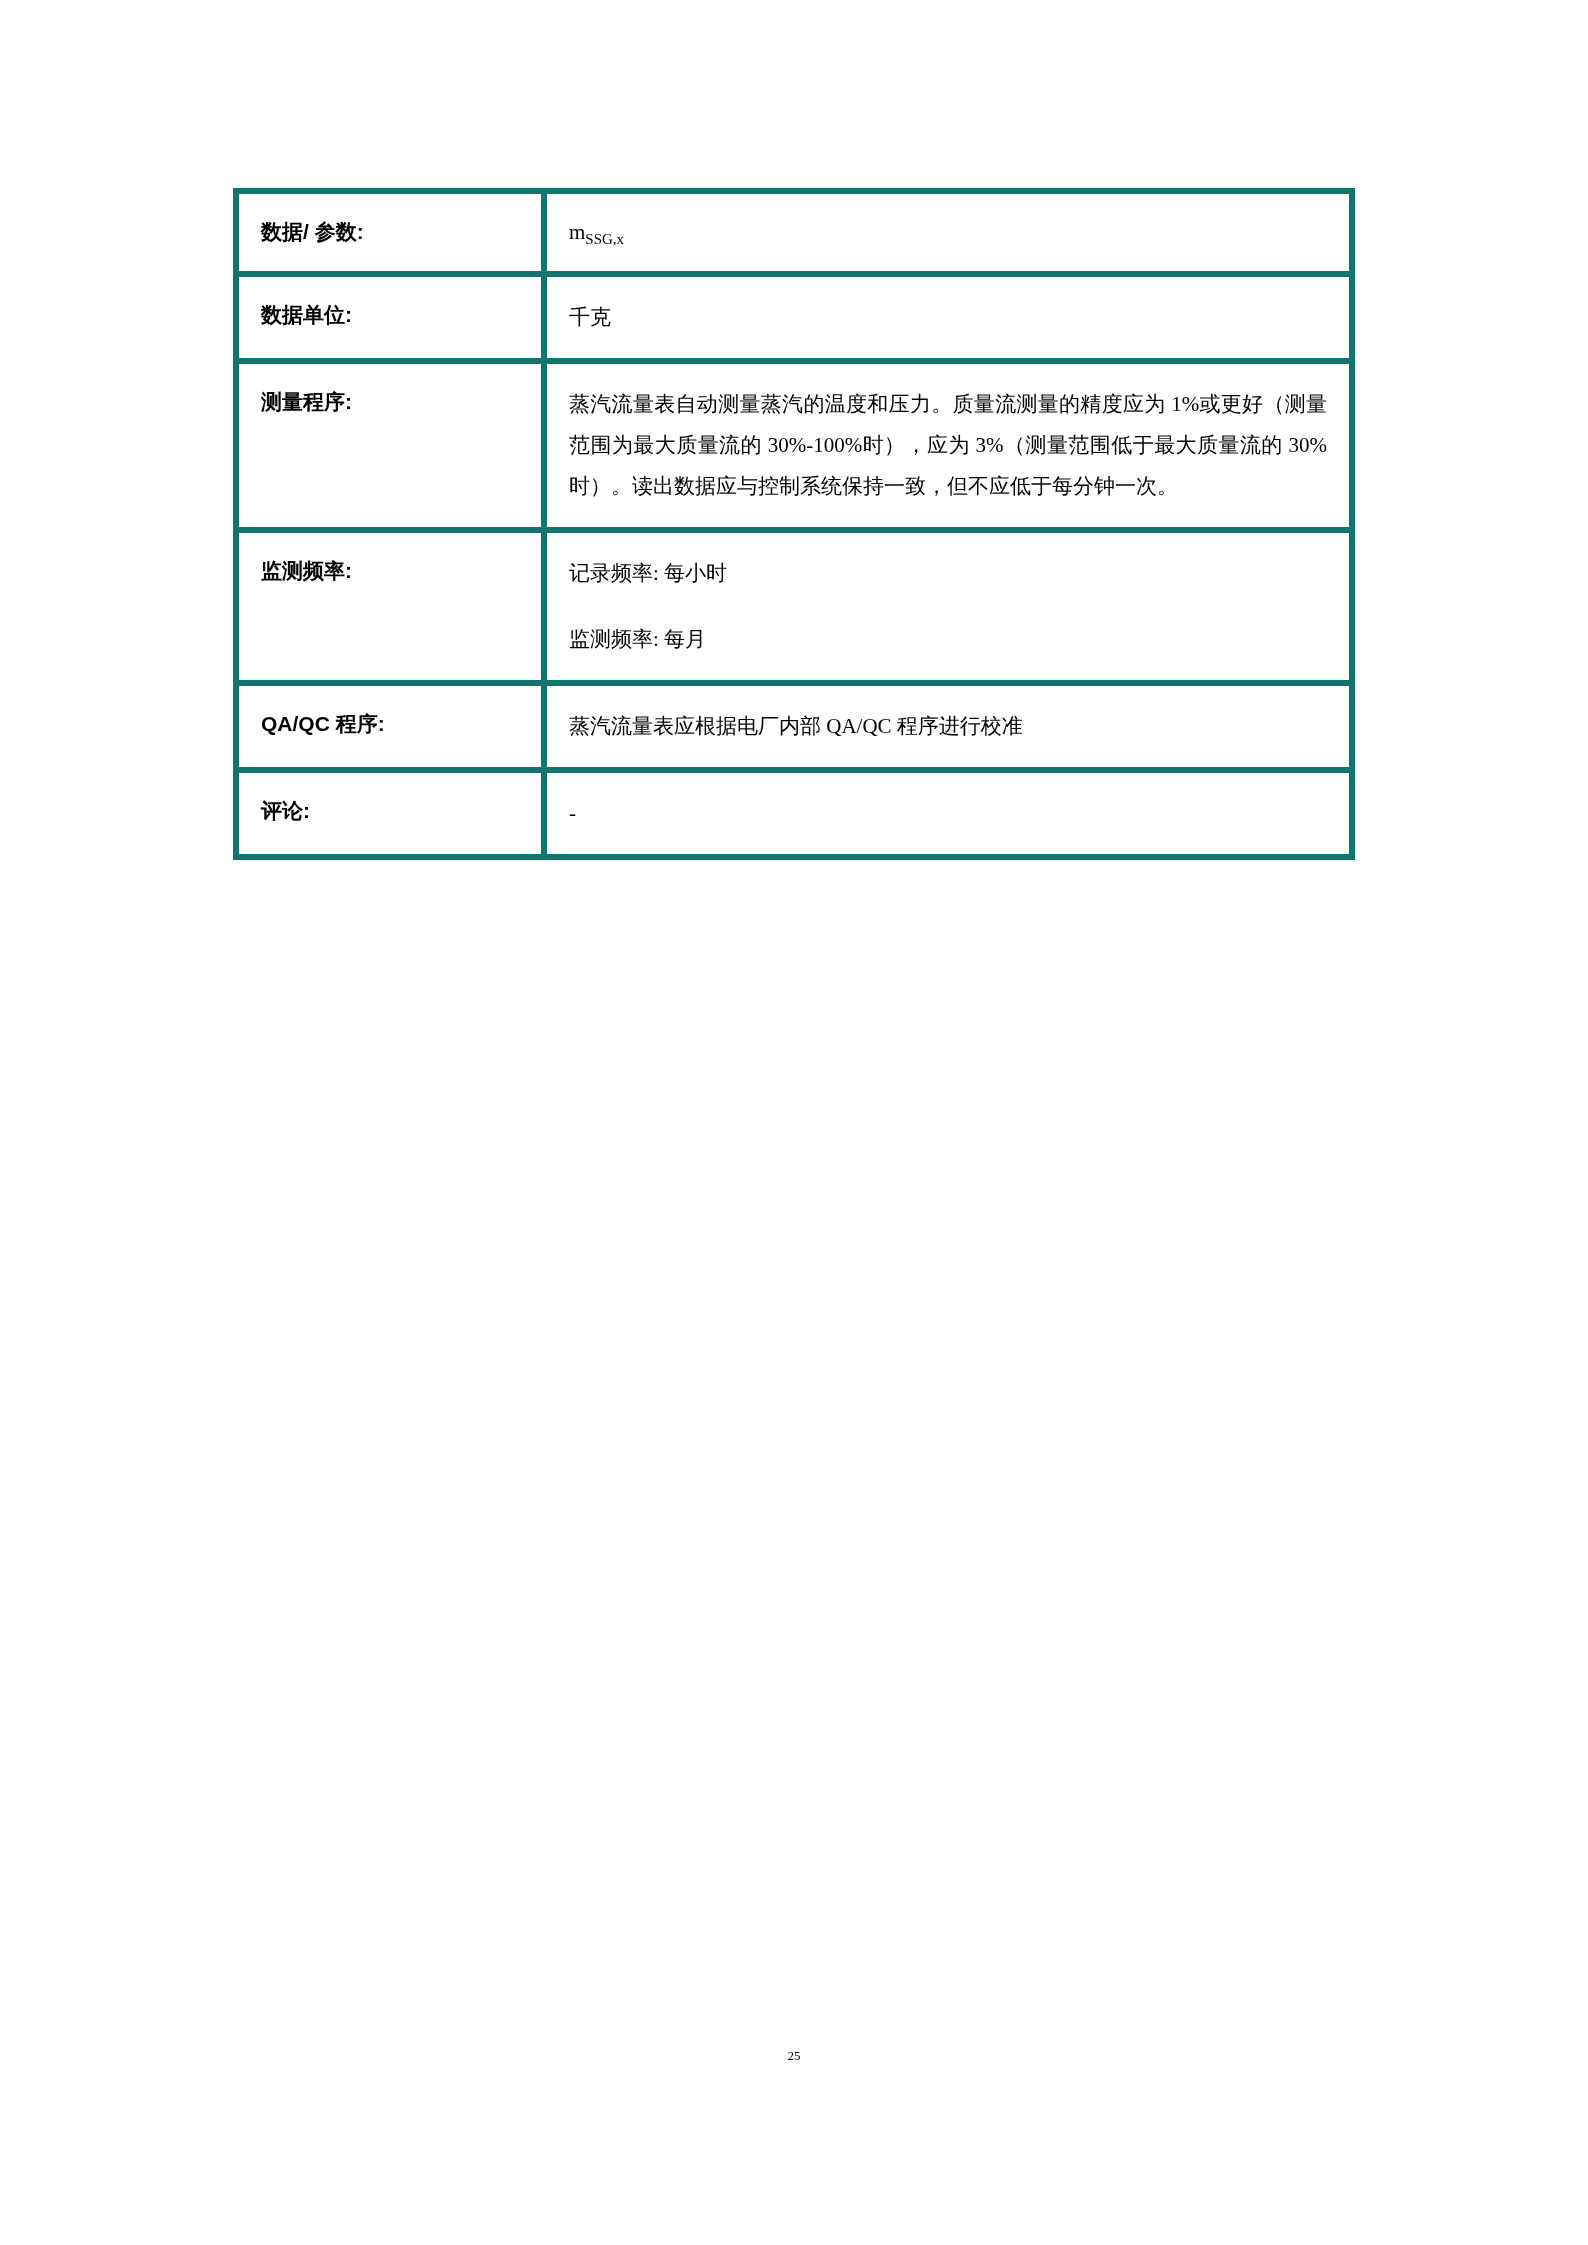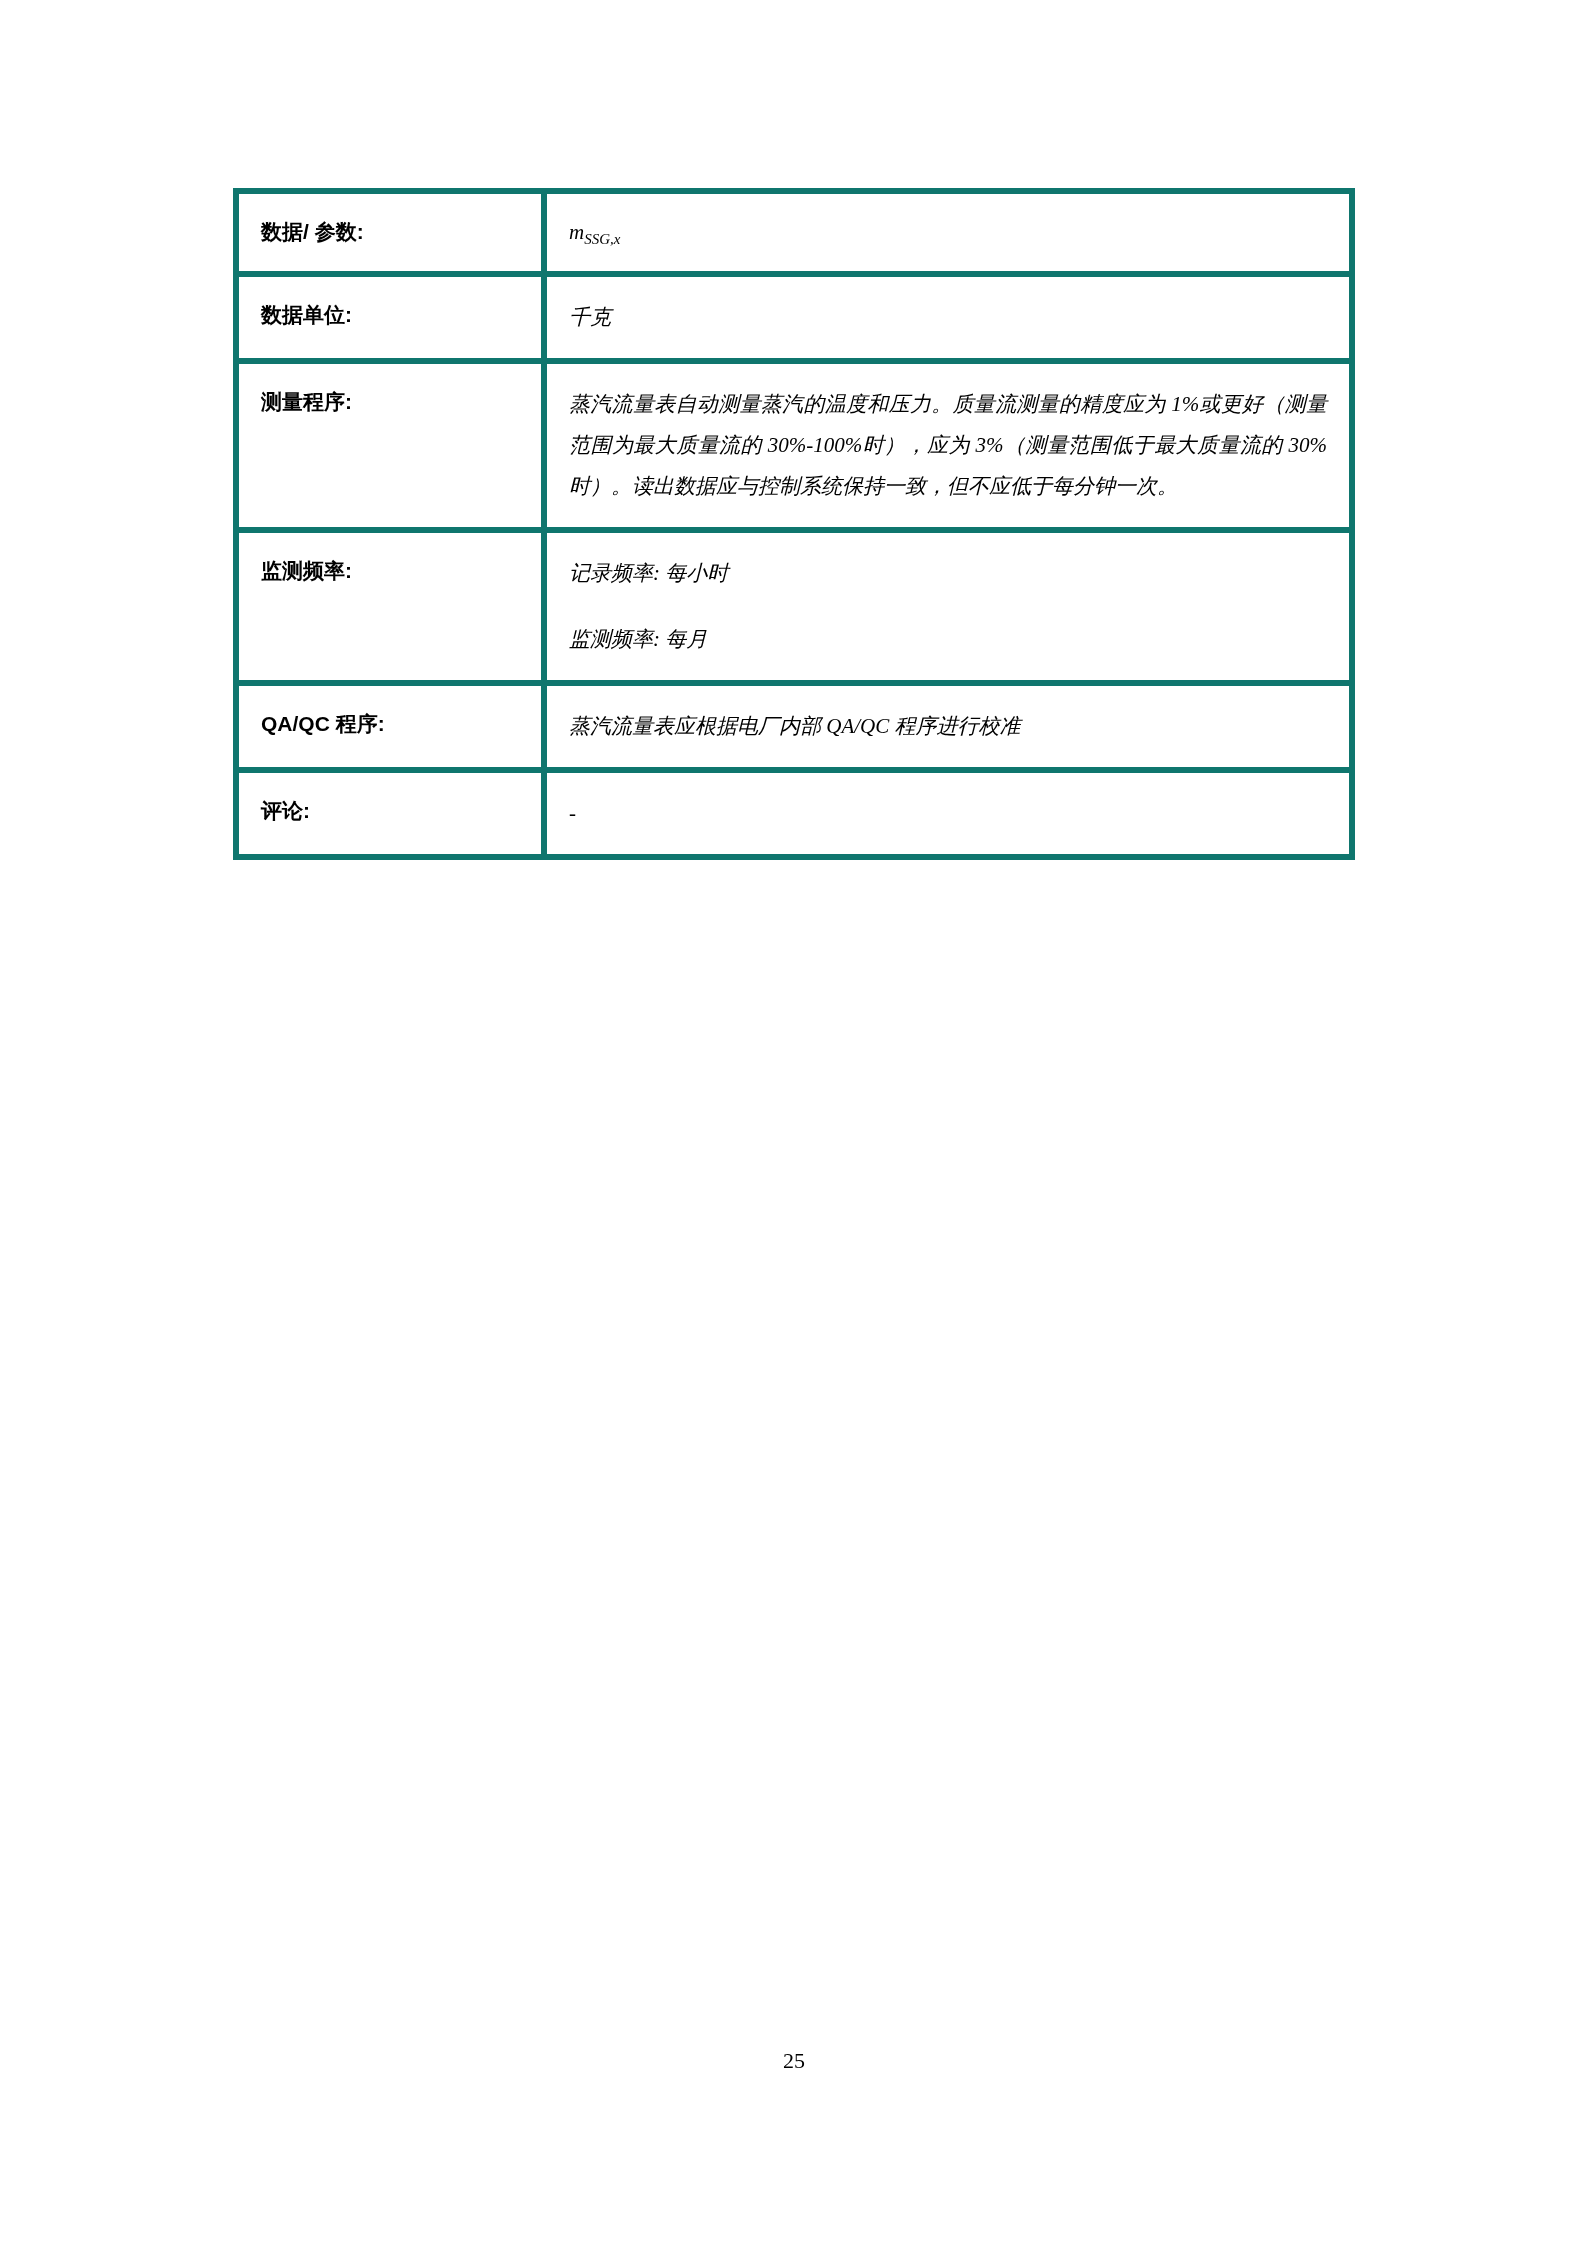--- a/index.html
+++ b/index.html
@@ -38,21 +38,20 @@
   }
   .col-label {
     width: 258px;
     font-weight: bold;
     font-family: "Liberation Sans", sans-serif;
     font-size: 21px;
   }
   .col-value {
     font-family: "Liberation Serif", serif;
     font-size: 21.5px;
-    font-style: italic;
   }
   .val-line {
     margin: 0 0 0 0;
   }
   .val-line + .val-line {
     margin-top: 26px;
   }
   .para {
     margin: 0;
     text-align: justify;
@@ -66,21 +65,21 @@
   .mono-var {
     font-family: "Liberation Serif", serif;
   }
   .page-number {
     position: absolute;
     top: 2048px;
     left: 0;
     width: 1588px;
     text-align: center;
     font-family: "Liberation Serif", serif;
-    font-size: 22px;
+    font-size: 13px;
     color: #000;
   }
 </style>
 </head>
 <body>
 
 <div class="page">
 
   <table class="doc-table">
     <tbody>

